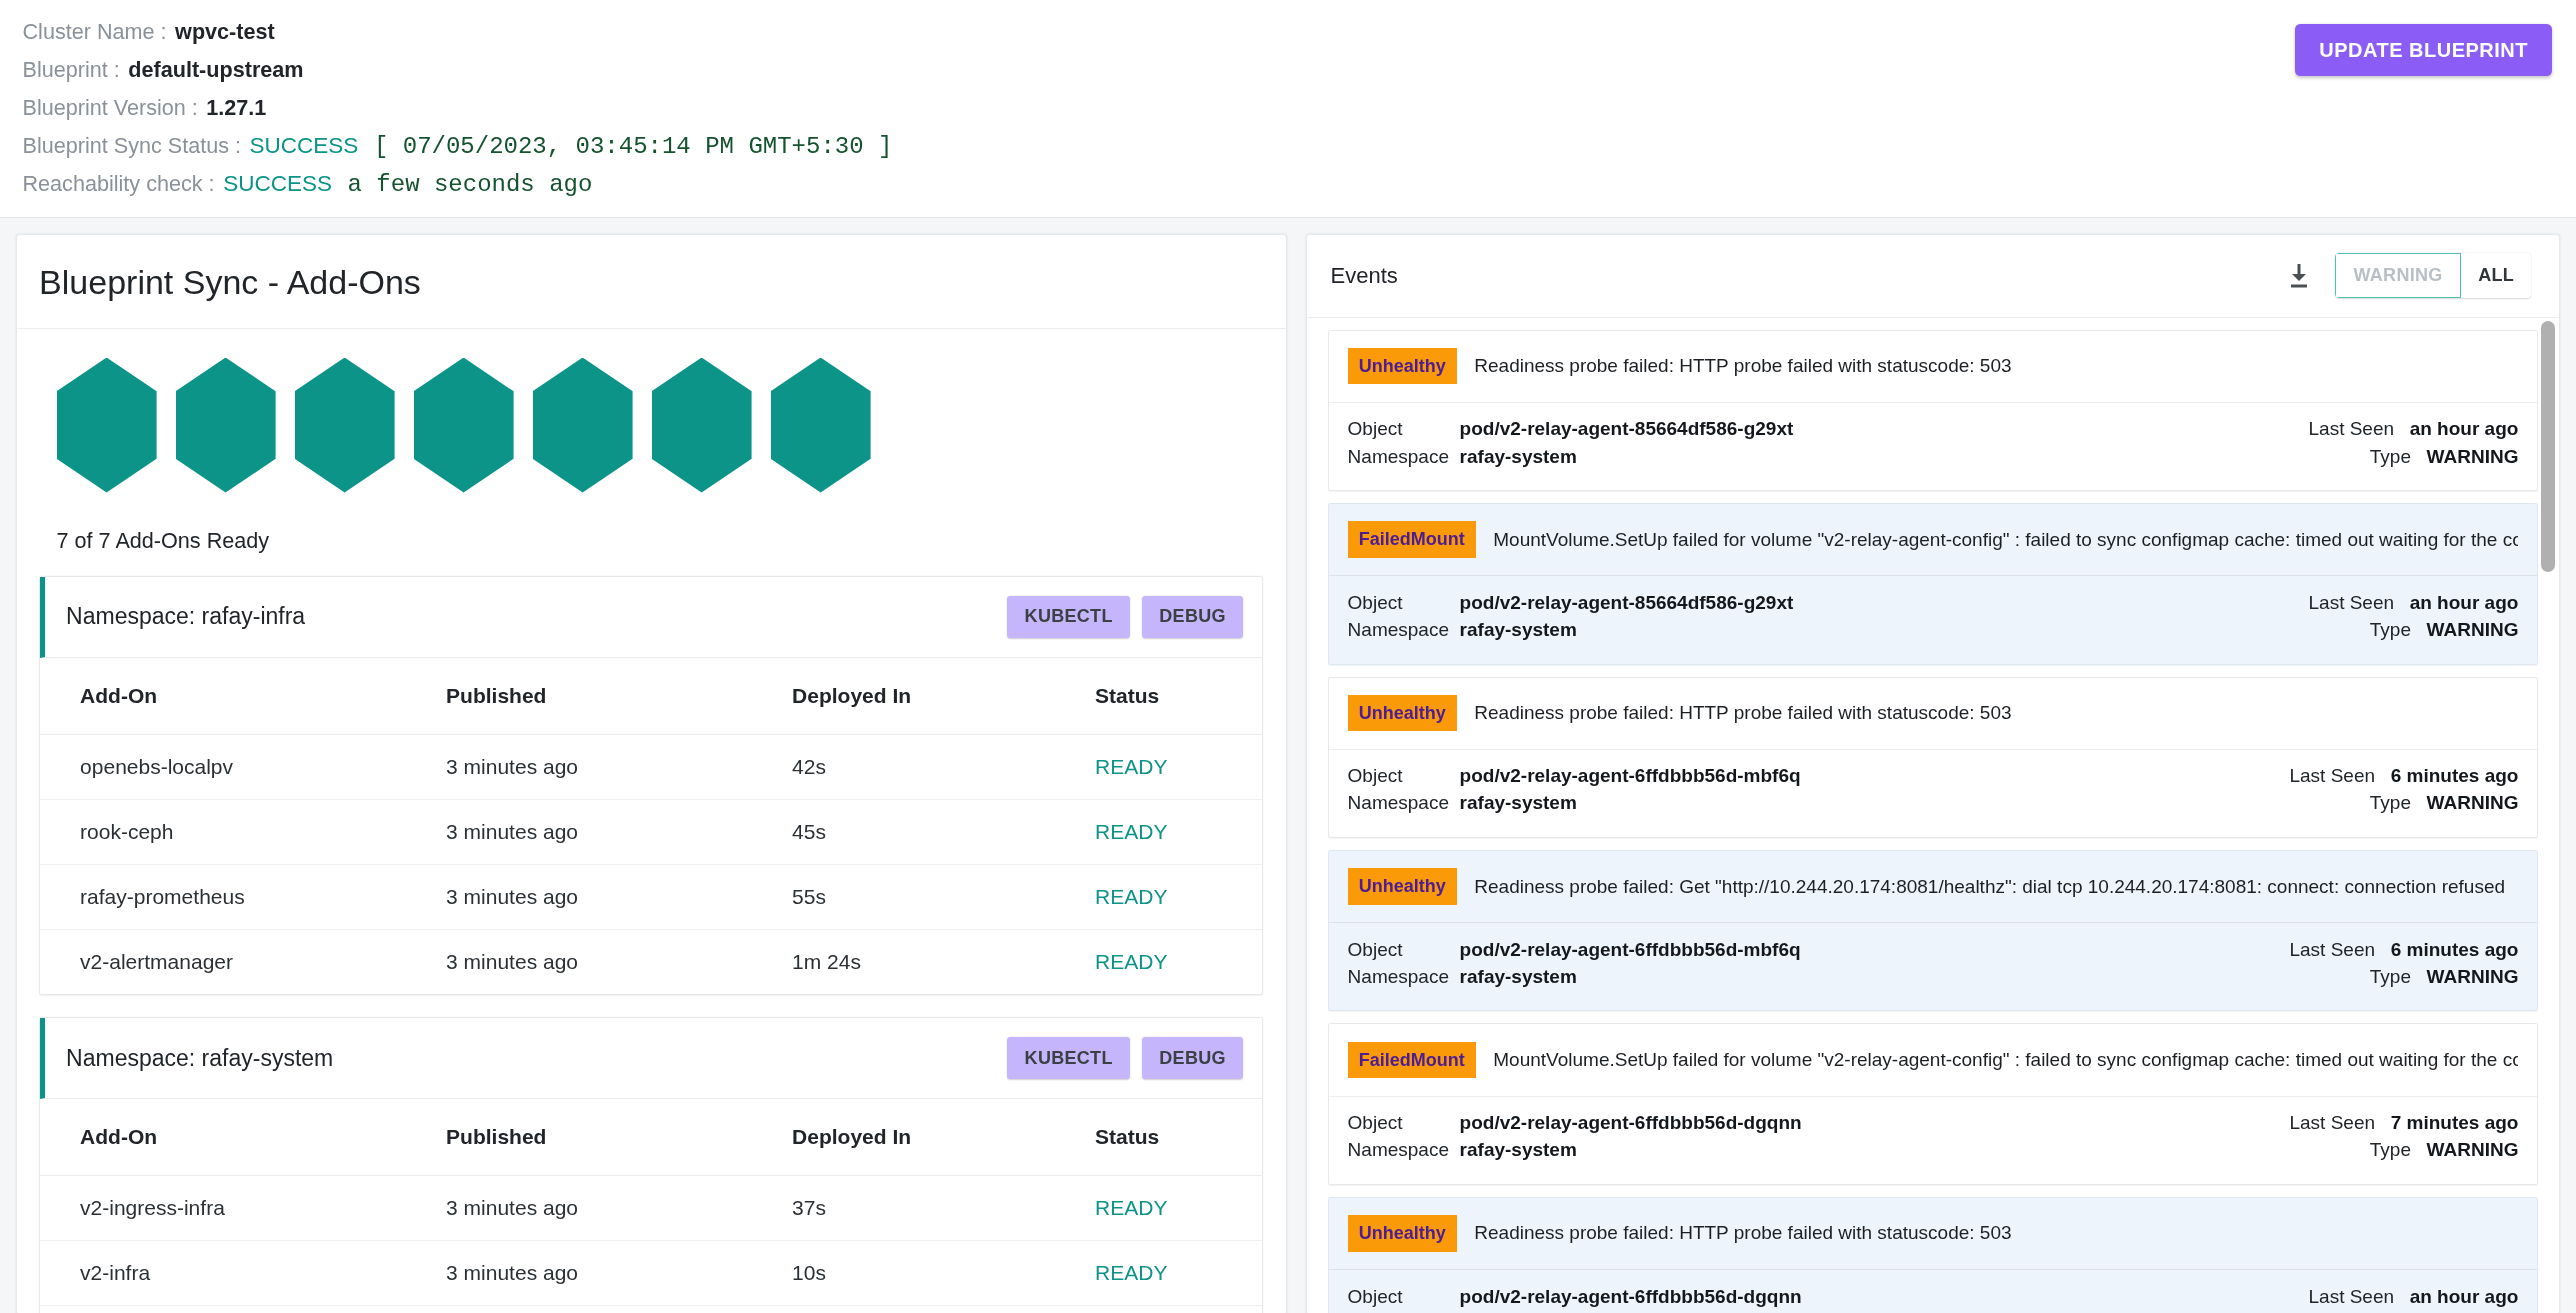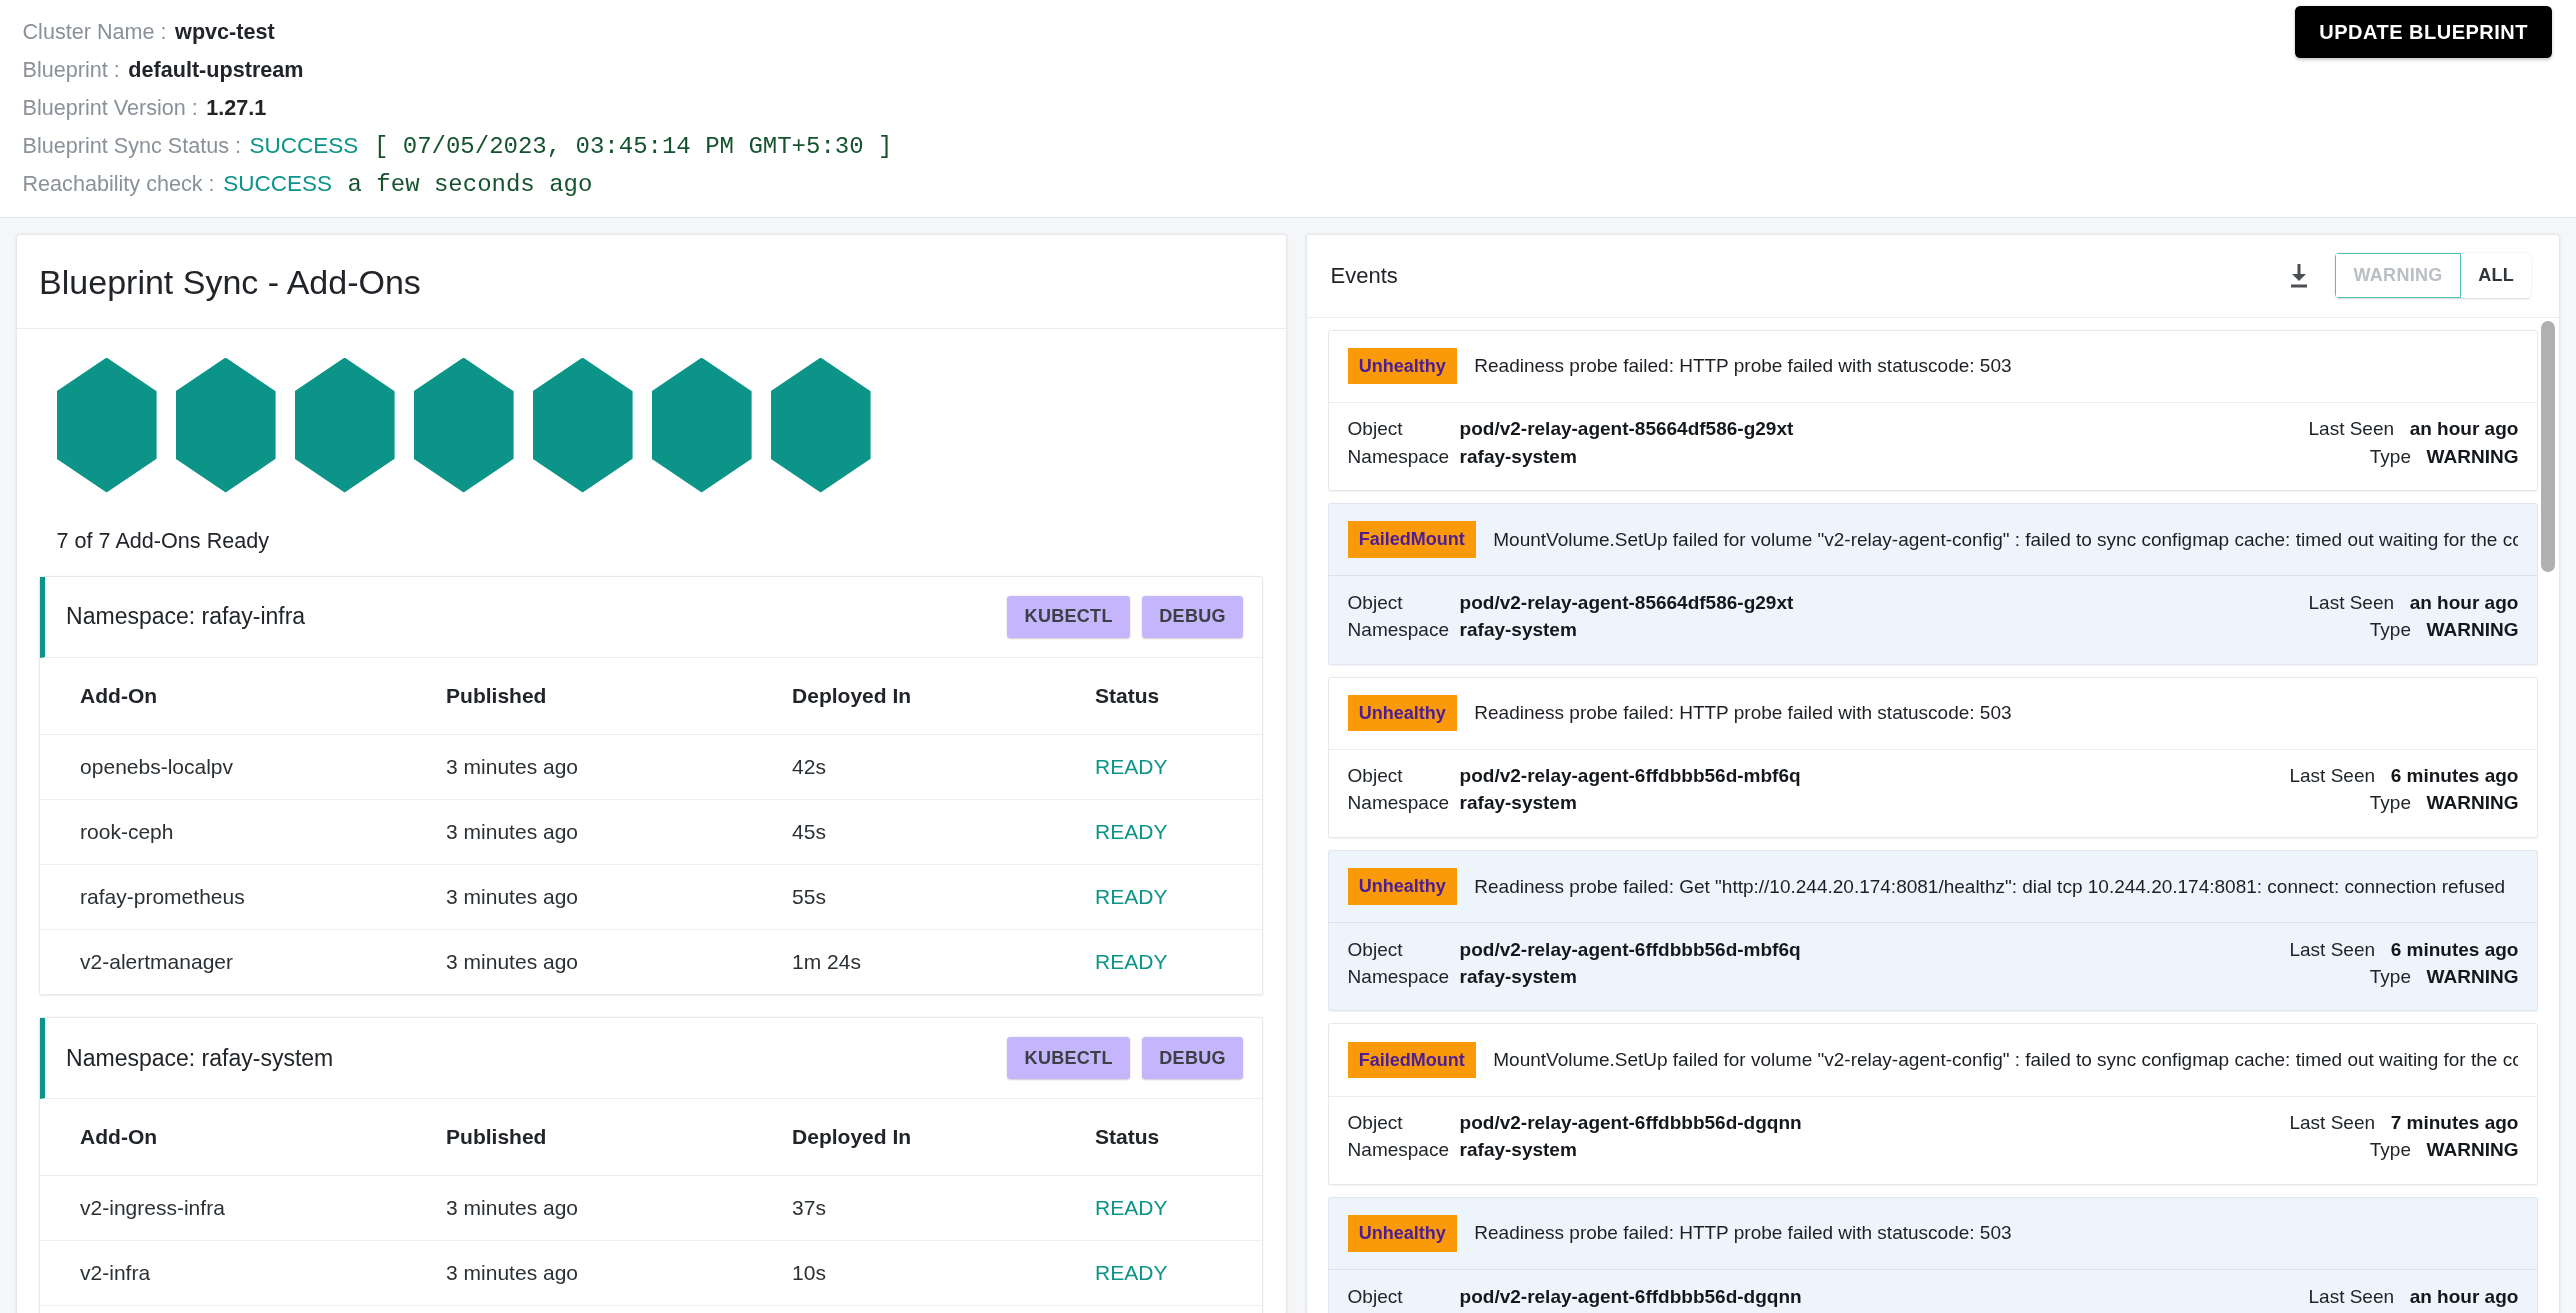--- a/index.html
+++ b/index.html
@@ -44,22 +44,22 @@
   }
   .meta-sub {
     color: #14532d;
     font-size: 24px;
     margin-left: 15.6px;
     white-space: nowrap;
     font-family: Liberation Mono, monospace;
   }
   .update-btn {
     position: absolute;
-    right: 24px; top: 6px;
-    background: #000000;
+    right: 24px; top: 24px;
+    background: #8b5cf6;
     color: #ffffff;
     border: none;
     border-radius: 5.2px;
     font-size: 20px;
     font-weight: bold;
     letter-spacing: 0.5px;
     padding: 14.7px 24px;
     font-family: "Liberation Sans", sans-serif;
     box-shadow: 0 1.7px 3.5px rgba(0,0,0,0.22);
     cursor: pointer;

